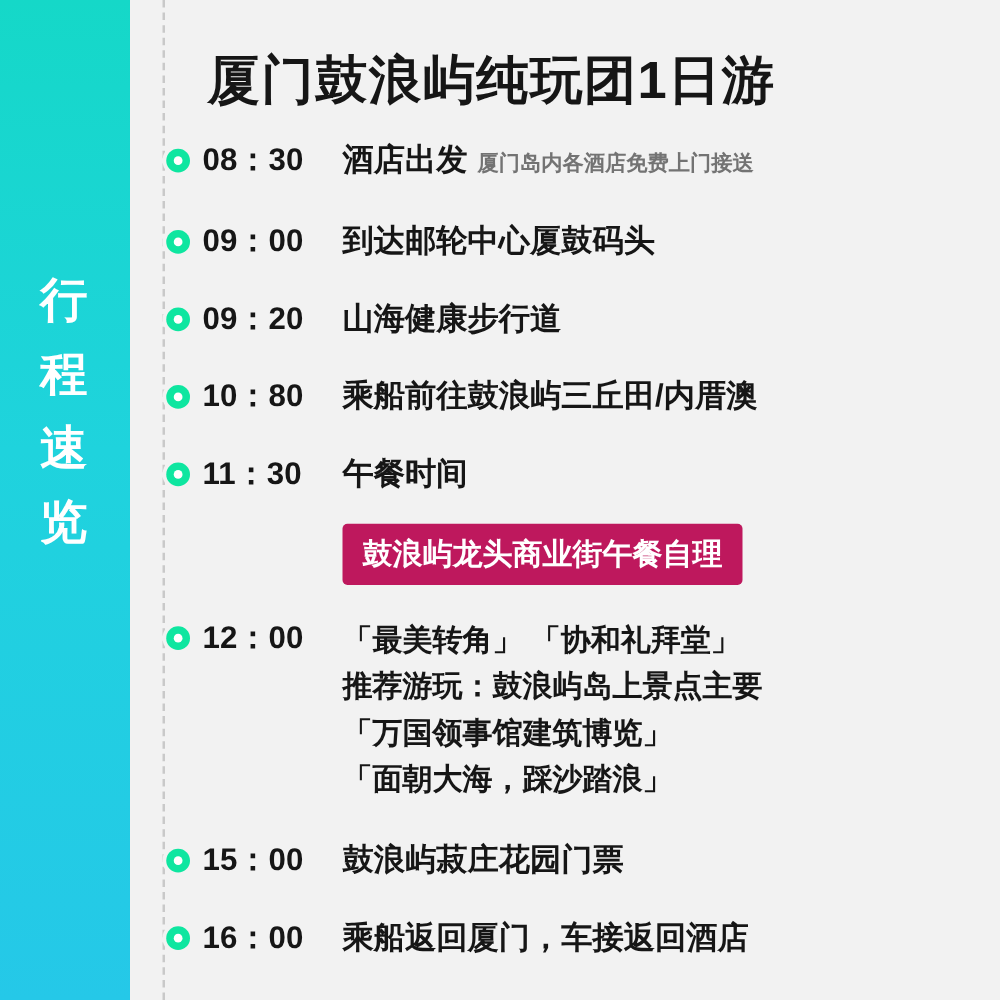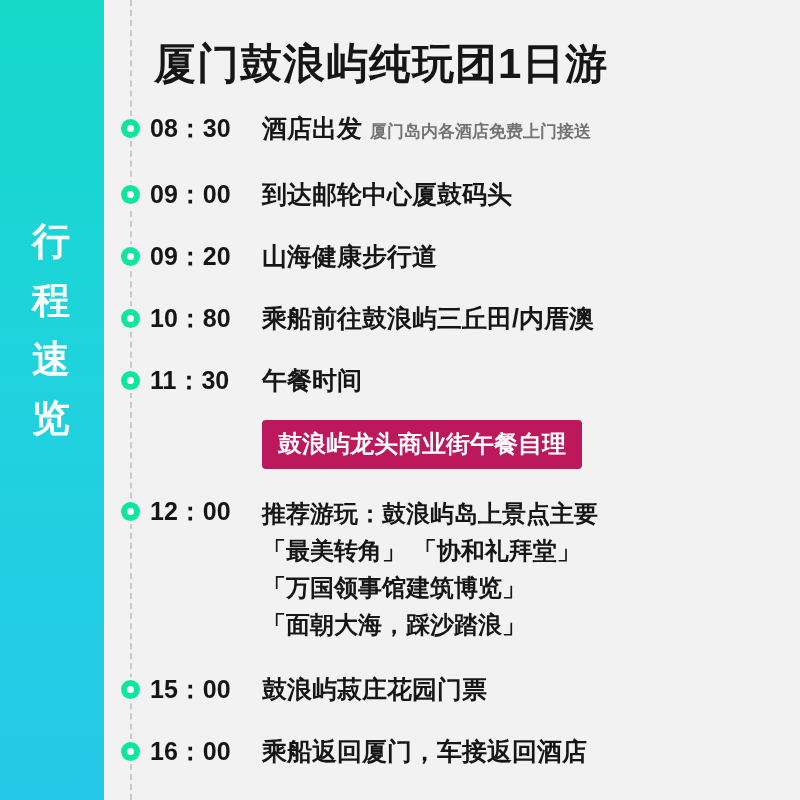--- a/index.html
+++ b/index.html
@@ -49,21 +49,21 @@
     position: absolute;
     left: 130px;
     top: 0px;
     width: 0;
     height: 800px;
     border-left: 2px dashed #c9c9c9;
   }
   
   .content {
     position: absolute;
-    left: 104px;
+    left: 116px;
     top: 0;
     width: 568px;
     height: 800px;
   }
   .headline {
     position: absolute;
     left: 50px;
     top: 36px;
     font-size: 42px;
     font-weight: bold;
@@ -206,22 +206,22 @@
         <div class="desc">午餐时间</div>
       </div>
       <div style="margin-bottom:26px;">
         <div class="note-chip">鼓浪屿龙头商业街午餐自理</div>
       </div>
 
       <div class="row gap-md">
         <div class="dot"></div>
         <div class="time">12：00</div>
         <div class="multi">
+          <div class="line">「最美转角」   「协和礼拜堂」</div>
           <div class="line">推荐游玩：鼓浪屿岛上景点主要</div>
-          <div class="line">「最美转角」   「协和礼拜堂」</div>
           <div class="line">「万国领事馆建筑博览」</div>
           <div class="line">「面朝大海，踩沙踏浪」</div>
         </div>
       </div>
 
       <div class="row gap-md">
         <div class="dot"></div>
         <div class="time">15：00</div>
         <div class="desc">鼓浪屿菽庄花园门票</div>
       </div>

